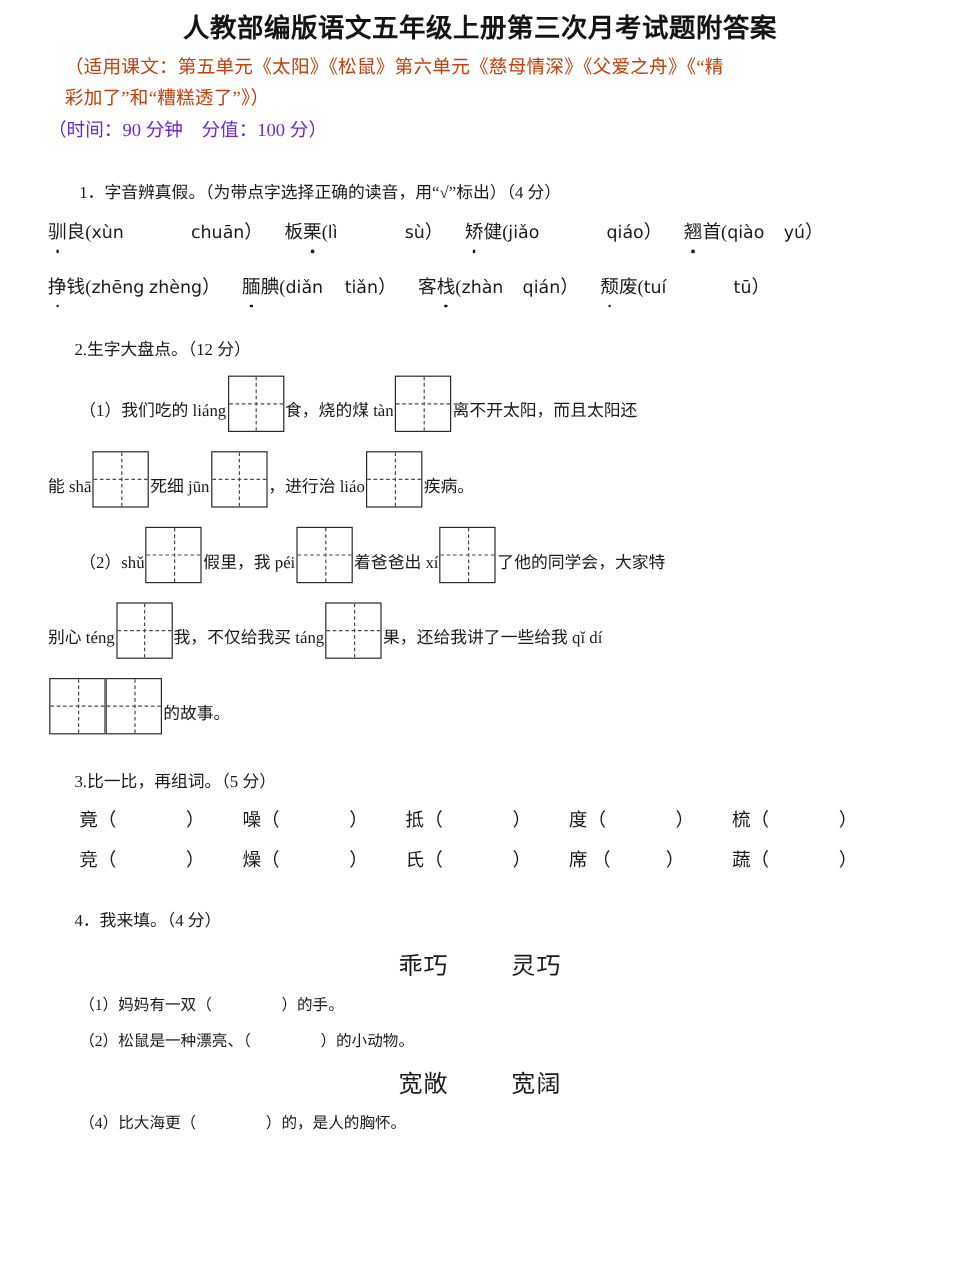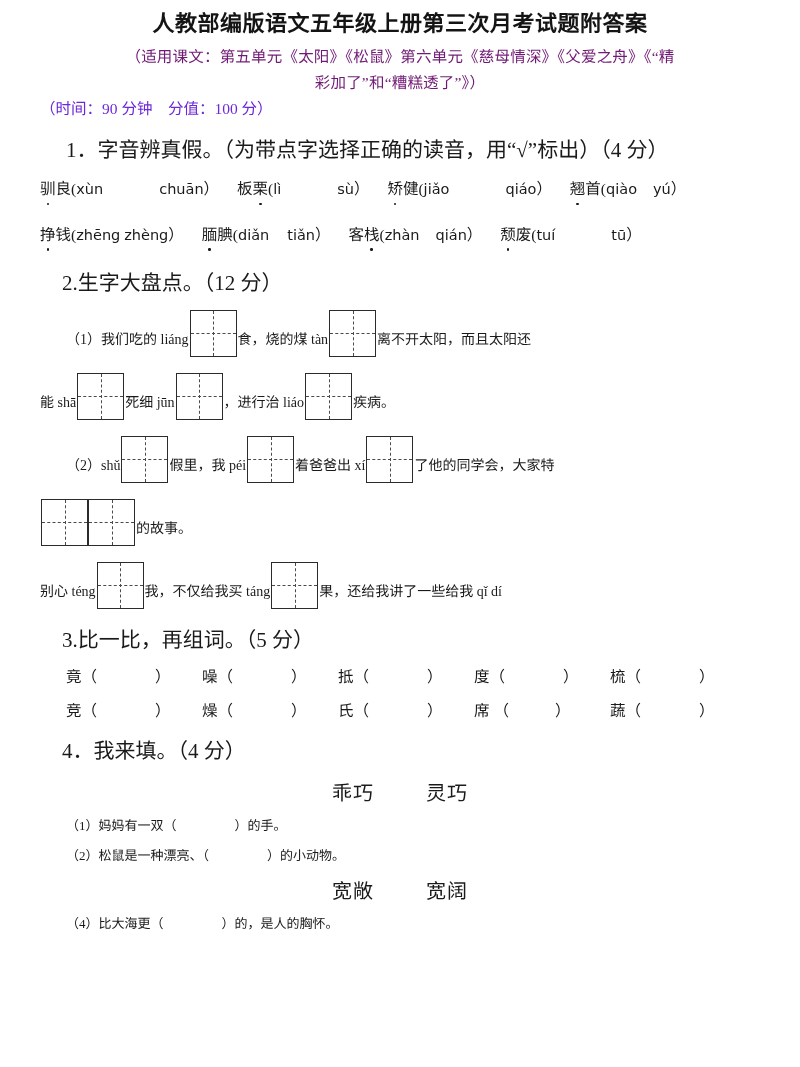--- a/index.html
+++ b/index.html
@@ -17,45 +17,45 @@
   .doc-title{
     text-align:center;
     font-size:22px;
     font-weight:bold;
     letter-spacing:0.5px;
     margin:10px 0 6px 0;
     line-height:1.3;
     color:#141414;
   }
   .doc-subtitle{
-    text-align:center;
+    text-align:left;
     font-size:15.5px;
     line-height:1.55;
-    color:#701a75;
+    color:#c2410c;
     margin:0 14px 2px 14px;
     letter-spacing:0.2px;
   }
   .doc-meta{
     text-align:left;
     font-size:15.5px;
     line-height:1.6;
     color:#6d28d9;
     margin:2px 0 12px 0;
   }
 
   
   .sec-title{
     font-size:19px;
     font-weight:bold;
     margin:14px 0 10px 0;
     letter-spacing:0.5px;
   }
   .q-title{
-    font-size:21px;
-    margin:14px 0 10px 0;
+    font-size:14px;
+    margin:30px 0 10px 0;
     text-indent:26px;
     line-height:1.5;
   }
   .q-title.noindent{text-indent:22px;}
   .row-pinyin{
     font-size:15.5px;
     margin:0 0 22px 0;
     white-space:nowrap;
     line-height:1.5;
   }
@@ -167,25 +167,25 @@
 
   <div class="boxline">
     <span>能 shā</span><span class="tzg"></span><span>死细 jūn</span><span class="tzg"></span><span>，进行治 liáo</span><span class="tzg"></span><span>疾病。</span>
   </div>
 
   <div class="boxline indent">
     <span>（2）shǔ</span><span class="tzg"></span><span>假里，我 péi</span><span class="tzg"></span><span>着爸爸出 xí</span><span class="tzg"></span><span>了他的同学会，大家特</span>
   </div>
 
   <div class="boxline">
+    <span>别心 téng</span><span class="tzg"></span><span>我，不仅给我买 táng</span><span class="tzg"></span><span>果，还给我讲了一些给我 qǐ dí</span>
+  </div>
+
+  <div class="boxline">
     <span class="tzg pair"></span><span class="tzg"></span><span>的故事。</span>
-  </div>
-
-  <div class="boxline">
-    <span>别心 téng</span><span class="tzg"></span><span>我，不仅给我买 táng</span><span class="tzg"></span><span>果，还给我讲了一些给我 qǐ dí</span>
   </div>
 
   <div class="q-title noindent">3.比一比，再组词。（5 分）</div>
 
   <div class="pair-row">
     <span class="cell"><span>竟（</span><span class="gap-md"></span><span>）</span></span><span class="cell"><span>噪（</span><span class="gap-md"></span><span>）</span></span><span class="cell"><span>抵（</span><span class="gap-md"></span><span>）</span></span><span class="cell"><span>度（</span><span class="gap-md"></span><span>）</span></span><span class="cell"><span>梳（</span><span class="gap-md"></span><span>）</span></span>
   </div>
 
   <div class="pair-row">
     <span class="cell"><span>竞（</span><span class="gap-md"></span><span>）</span></span><span class="cell"><span>燥（</span><span class="gap-md"></span><span>）</span></span><span class="cell"><span>氏（</span><span class="gap-md"></span><span>）</span></span><span class="cell"><span>席 （</span><span class="gap-sm"></span><span>）</span></span><span class="cell"><span>蔬（</span><span class="gap-md"></span><span>）</span></span>

